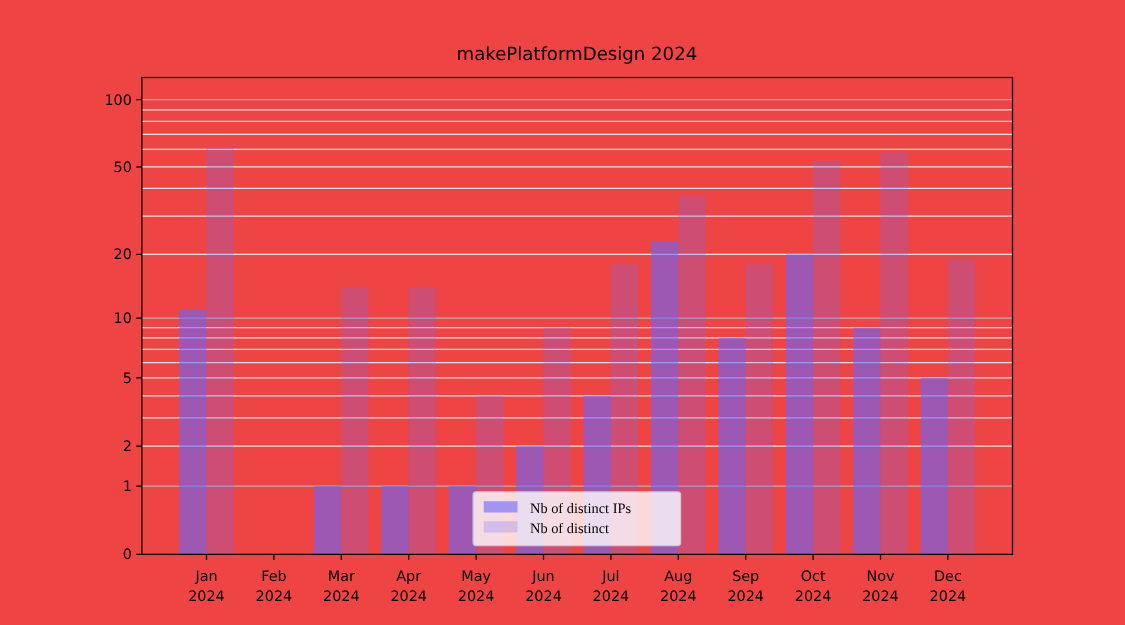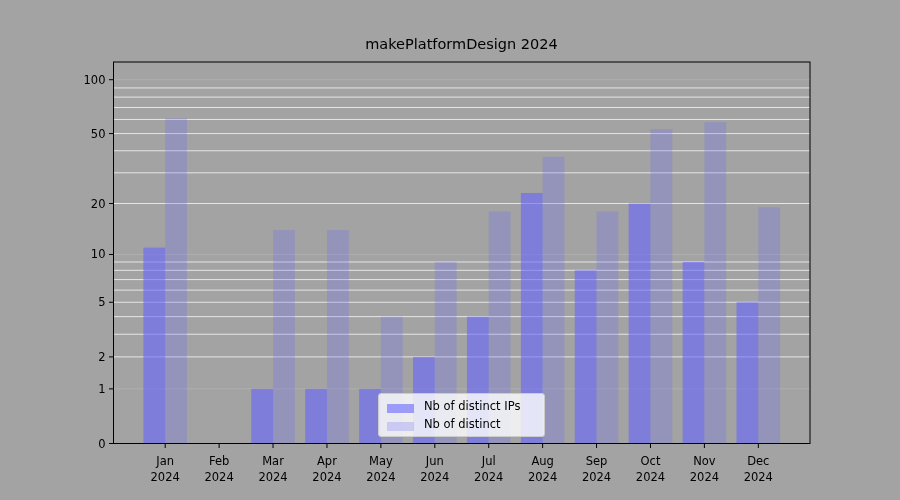--- a/index.html
+++ b/index.html
@@ -1,19 +1,19 @@
 <!DOCTYPE html>
 <html><head>
 <meta charset="utf-8">
 <style>
   html,body{margin:0;padding:0;background:#ffffff;}
   #figure{
     position:relative;
     width:900px;height:500px;
-    background:#a3a3a3;
+    background:#ef4444;
     font-family:"DejaVu Sans", sans-serif;
     overflow:hidden;
   }
   #chart-title{
     position:absolute;
     left:113px;top:36px;width:697px;
     text-align:center;
     font-size:14.5px;
     color:#000000;
   }
@@ -24,21 +24,21 @@
     width:167px;height:44px;
     box-sizing:border-box;
     background:rgba(255,255,255,0.8);
     border:1px solid #cccccc;
     border-radius:3px;
     display:flex;
     flex-direction:column;
     justify-content:space-evenly;
     padding:2px 8px;
   }
-  .legend-row{display:flex;align-items:flex-end;}
+  .legend-row{display:flex;align-items:flex-start;font-family:Liberation Serif, serif;}
   .legend-swatch{
     display:inline-block;
     width:27px;height:9px;
     margin-right:10px;
     flex:0 0 auto;
   }
   .legend-label{
     font-size:11.5px;
     color:#000000;
     white-space:nowrap;

